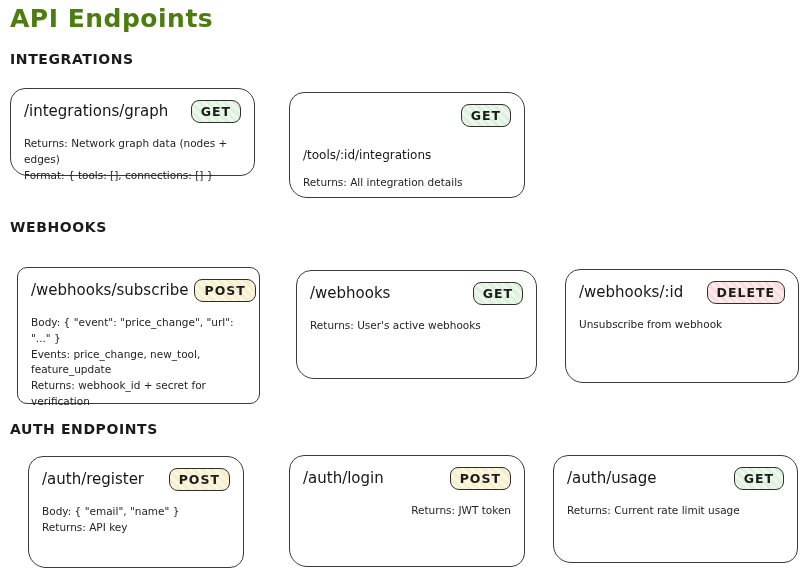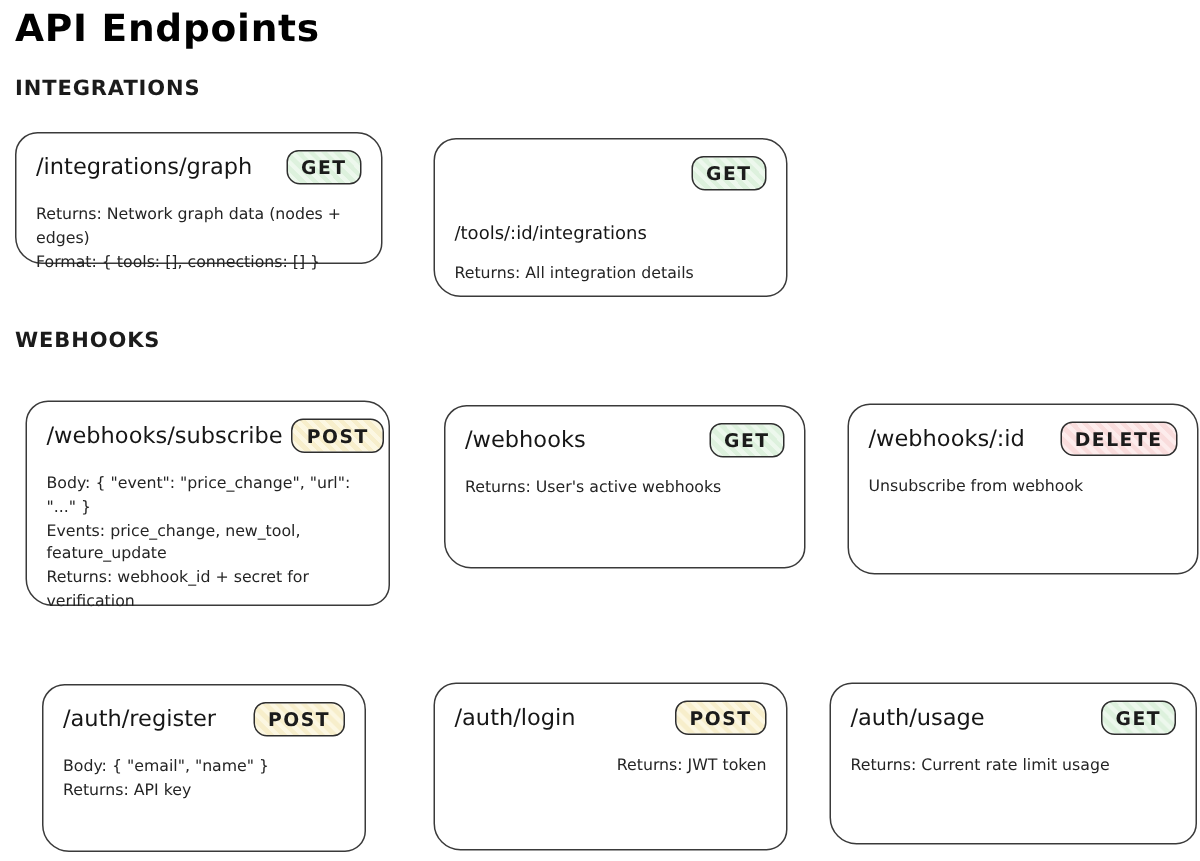--- a/index.html
+++ b/index.html
@@ -2,40 +2,40 @@
 <html><head>
 <meta charset="utf-8">
 <style>
   html,body { margin:0; padding:0; background:#ffffff; }
   #canvas {
     position:relative; width:800px; height:574px; overflow:hidden;
     font-family:"DejaVu Sans", sans-serif; color:#1d1d1d; background:#ffffff;
   }
   .page-title {
     position:absolute; left:10px; top:4px;
-    font-size:25px; font-weight:600; letter-spacing:0.5px; color:#000000;
+    font-size:25px; font-weight:600; letter-spacing:0.5px; color:#4d7c0f;
   }
   .section-label {
     position:absolute; left:10px;
     font-size:14px; font-weight:700; letter-spacing:0.6px; color:#1b1b1b;
   }
   .sec-0 { top:51px; }
   .sec-1 { top:219px; }
   .sec-2 { top:421px; }
 
   .card {
     position:absolute; box-sizing:border-box;
     background:#ffffff;
     border:1.5px solid #3a3a3a;
     border-radius:15px 17px 14px 18px;
     padding:11px 13px 9px 13px;
   }
   .card-a { left:10px;  top:88px;  width:245px; height:88px; }
   .card-b { left:289px; top:92px;  width:236px; height:106px; }
-  .card-c { left:17px;  top:267px; width:243px; height:137px; }
+  .card-c { left:17px;  top:267px; width:243px; height:137px;border-radius:10px; }
   .card-d { left:296px; top:270px; width:241px; height:109px; }
   .card-e { left:565px; top:269px; width:234px; height:114px; }
   .card-f { left:28px;  top:456px; width:216px; height:112px; }
   .card-g { left:289px; top:455px; width:236px; height:112px;text-align:right; }
   .card-h { left:553px; top:455px; width:245px; height:108px; }
 
   .title-row {
     display:flex; justify-content:space-between; align-items:flex-start; gap:6px;
   }
   .card-title {
@@ -60,20 +60,21 @@
 </style>
 </head>
 <body>
 
 <div id="canvas">
 
   <div class="page-title">API Endpoints</div>
 
   <div class="section-label sec-0">INTEGRATIONS</div>
   <div class="section-label sec-1">WEBHOOKS</div>
+  <div class="section-label sec-2">AUTH ENDPOINTS</div>
 
   <div class="card card-a">
     <div class="title-row">
       <span class="card-title">/integrations/graph</span>
       <span class="badge m-get">GET</span>
     </div>
     <div class="card-body">
         <div class="body-line">Returns: Network graph data (nodes + edges)</div>
         <div class="body-line">Format: { tools: [], connections: [] }</div>
       </div>

